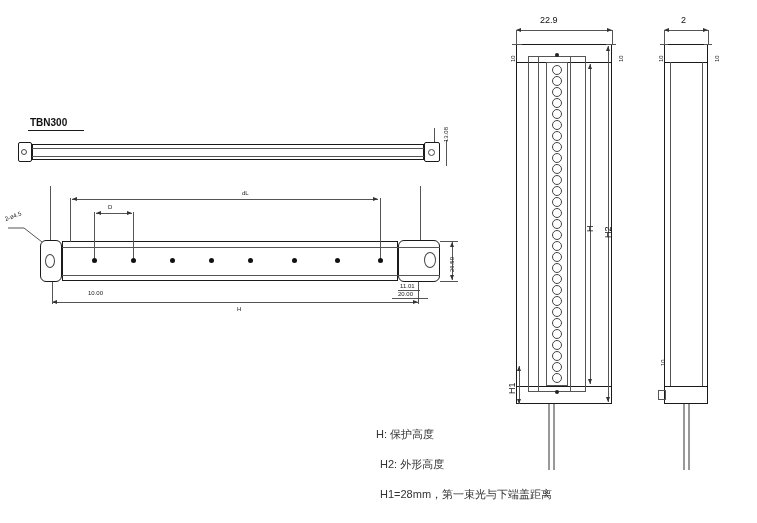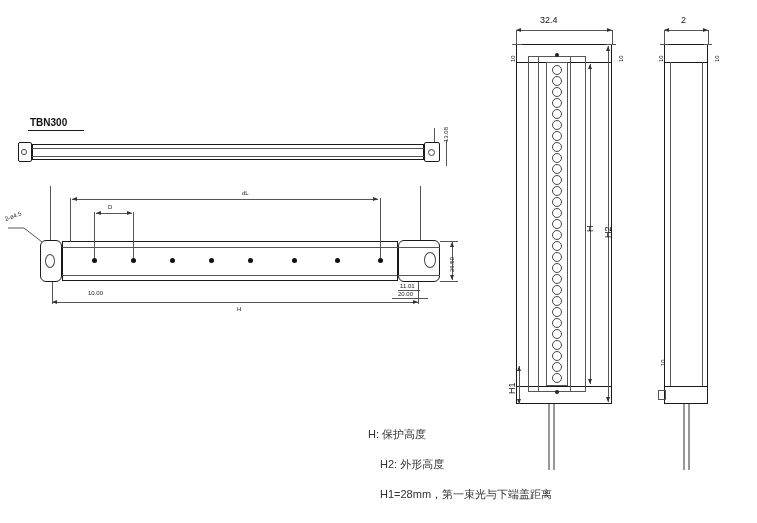--- a/index.html
+++ b/index.html
@@ -178,21 +178,21 @@
     <div class="lbl tiny" style="left:398px; top:291px;">20.00</div>
   </div>
 
   <div>
 
     <div class="hline thin" style="left:516px; top:30px; width:96px;"></div>
     <div class="arrowL" style="left:516px; top:27.5px;"></div>
     <div class="arrowR" style="left:607px; top:27.5px;"></div>
     <div class="vline thin" style="left:516px; top:30px; height:14px;"></div>
     <div class="vline thin" style="left:612px; top:30px; height:14px;"></div>
-    <div class="lbl med" style="left:540px; top:16px;">32.4</div>
+    <div class="lbl med" style="left:540px; top:16px;">22.9</div>
 
     <div class="box" style="left:516px; top:44px; width:96px; height:360px;"></div>
 
     <div class="hline" style="left:516px; top:62px; width:96px;"></div>
 
     <div class="hline" style="left:516px; top:386px; width:96px;"></div>
 
     <div class="box thin" style="left:528px; top:56px; width:58px; height:336px;"></div>
     <div class="vline thin" style="left:538px; top:56px; height:336px;"></div>
     <div class="vline thin" style="left:570px; top:56px; height:336px;"></div>
@@ -283,18 +283,18 @@
 
     <div class="box thin" style="left:658px; top:390px; width:8px; height:10px;"></div>
 
     <svg style="left:0; top:0; width:757px; height:523px;">
       <line x1="684" y1="404" x2="684" y2="470" stroke="#333" stroke-width="1"></line>
       <line x1="689" y1="404" x2="689" y2="470" stroke="#333" stroke-width="1"></line>
     </svg>
   </div>
 
   <div>
-    <div class="lbl cn" style="left:368px; top:429px;">H: 保护高度</div>
+    <div class="lbl cn" style="left:376px; top:429px;">H: 保护高度</div>
     <div class="lbl cn" style="left:380px; top:459px;">H2: 外形高度</div>
     <div class="lbl cn" style="left:380px; top:489px;">H1=28mm，第一束光与下端盖距离</div>
   </div>
 
 </div>
 
 </body></html>

